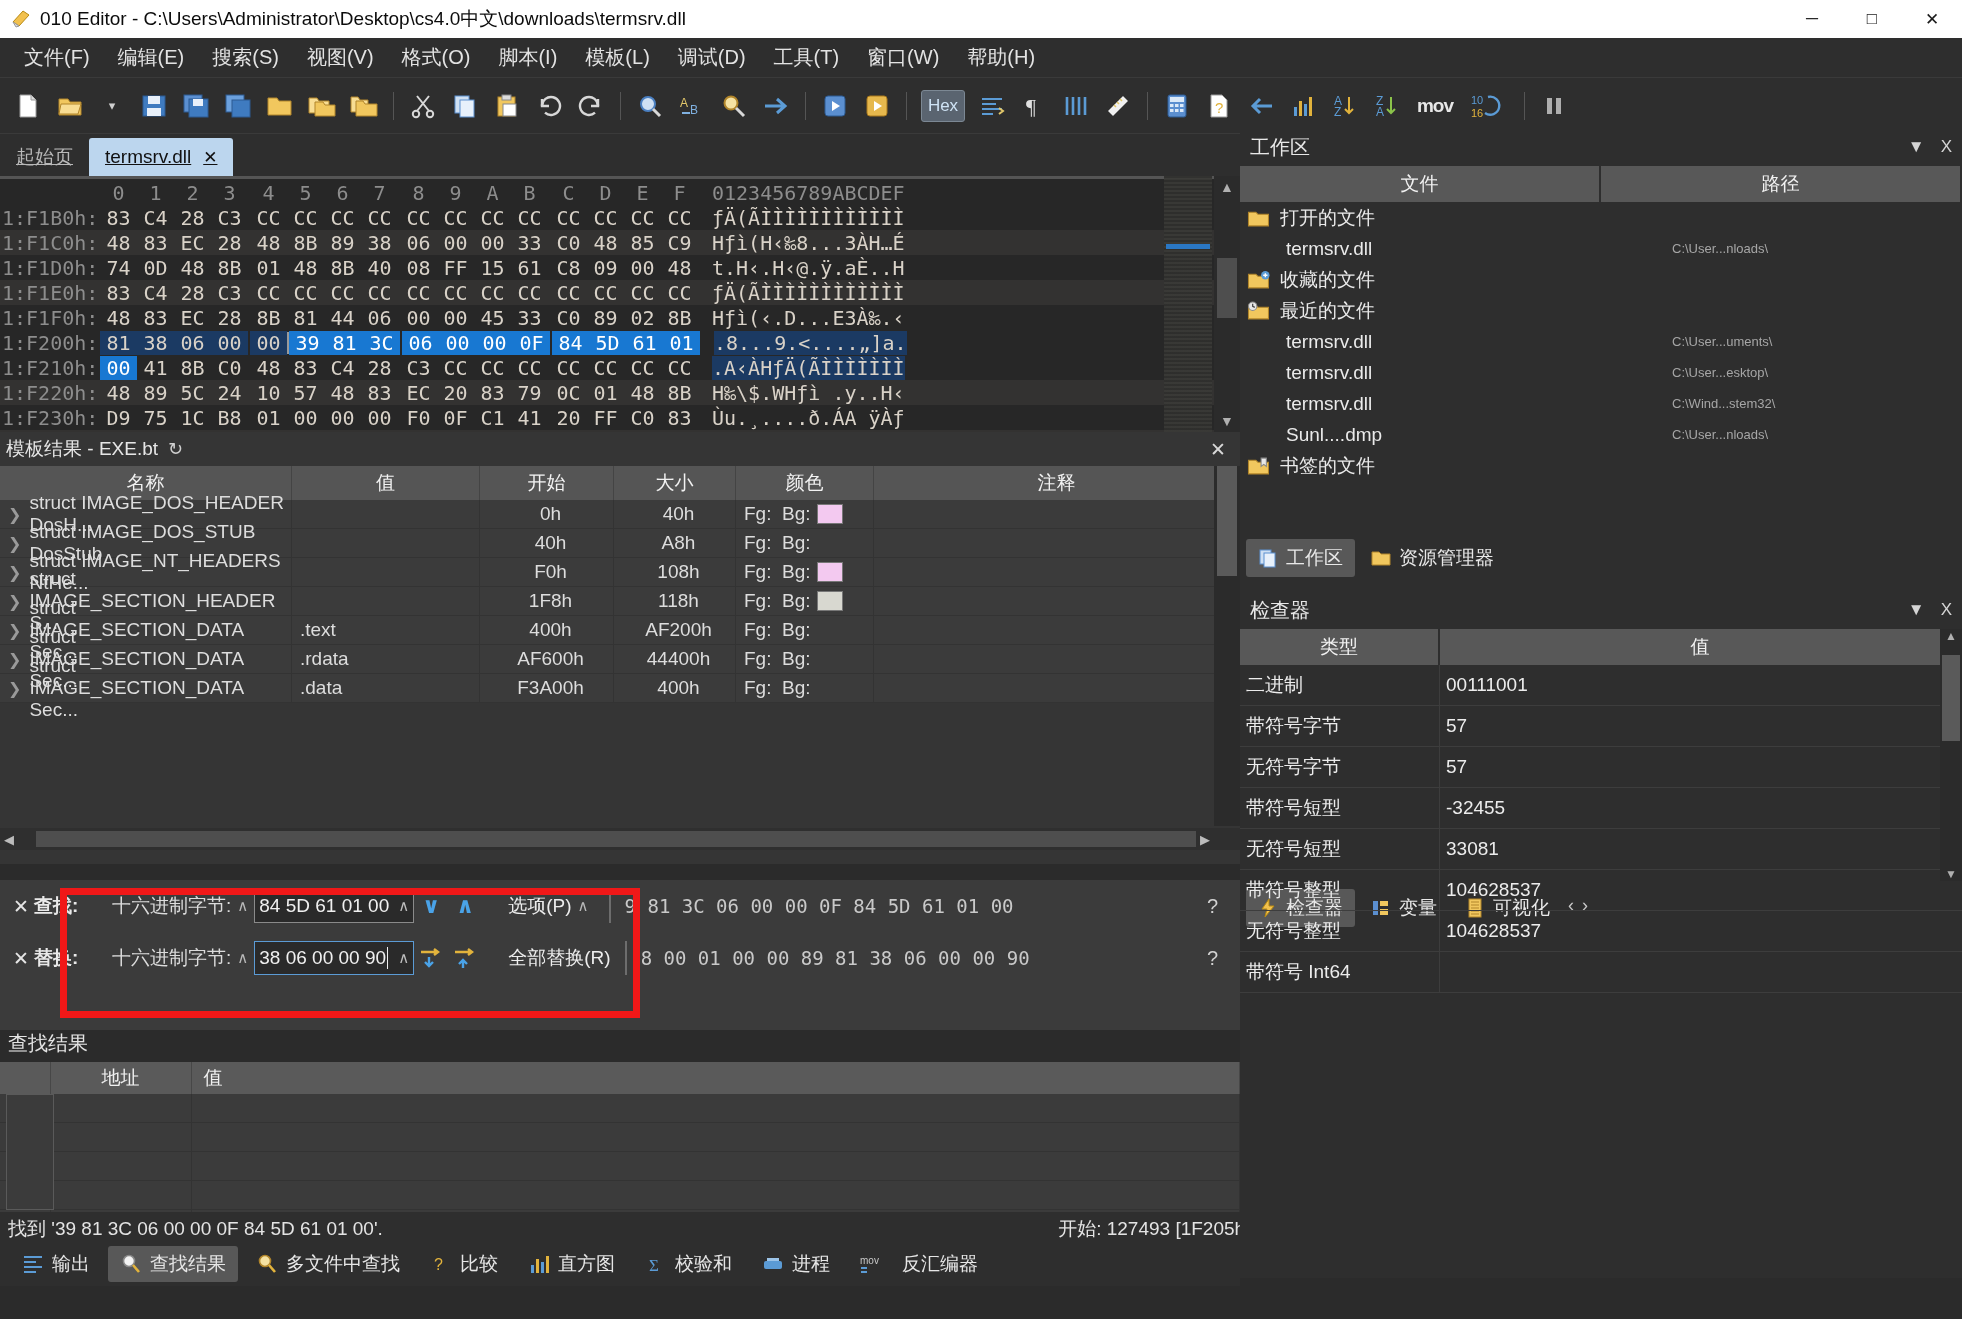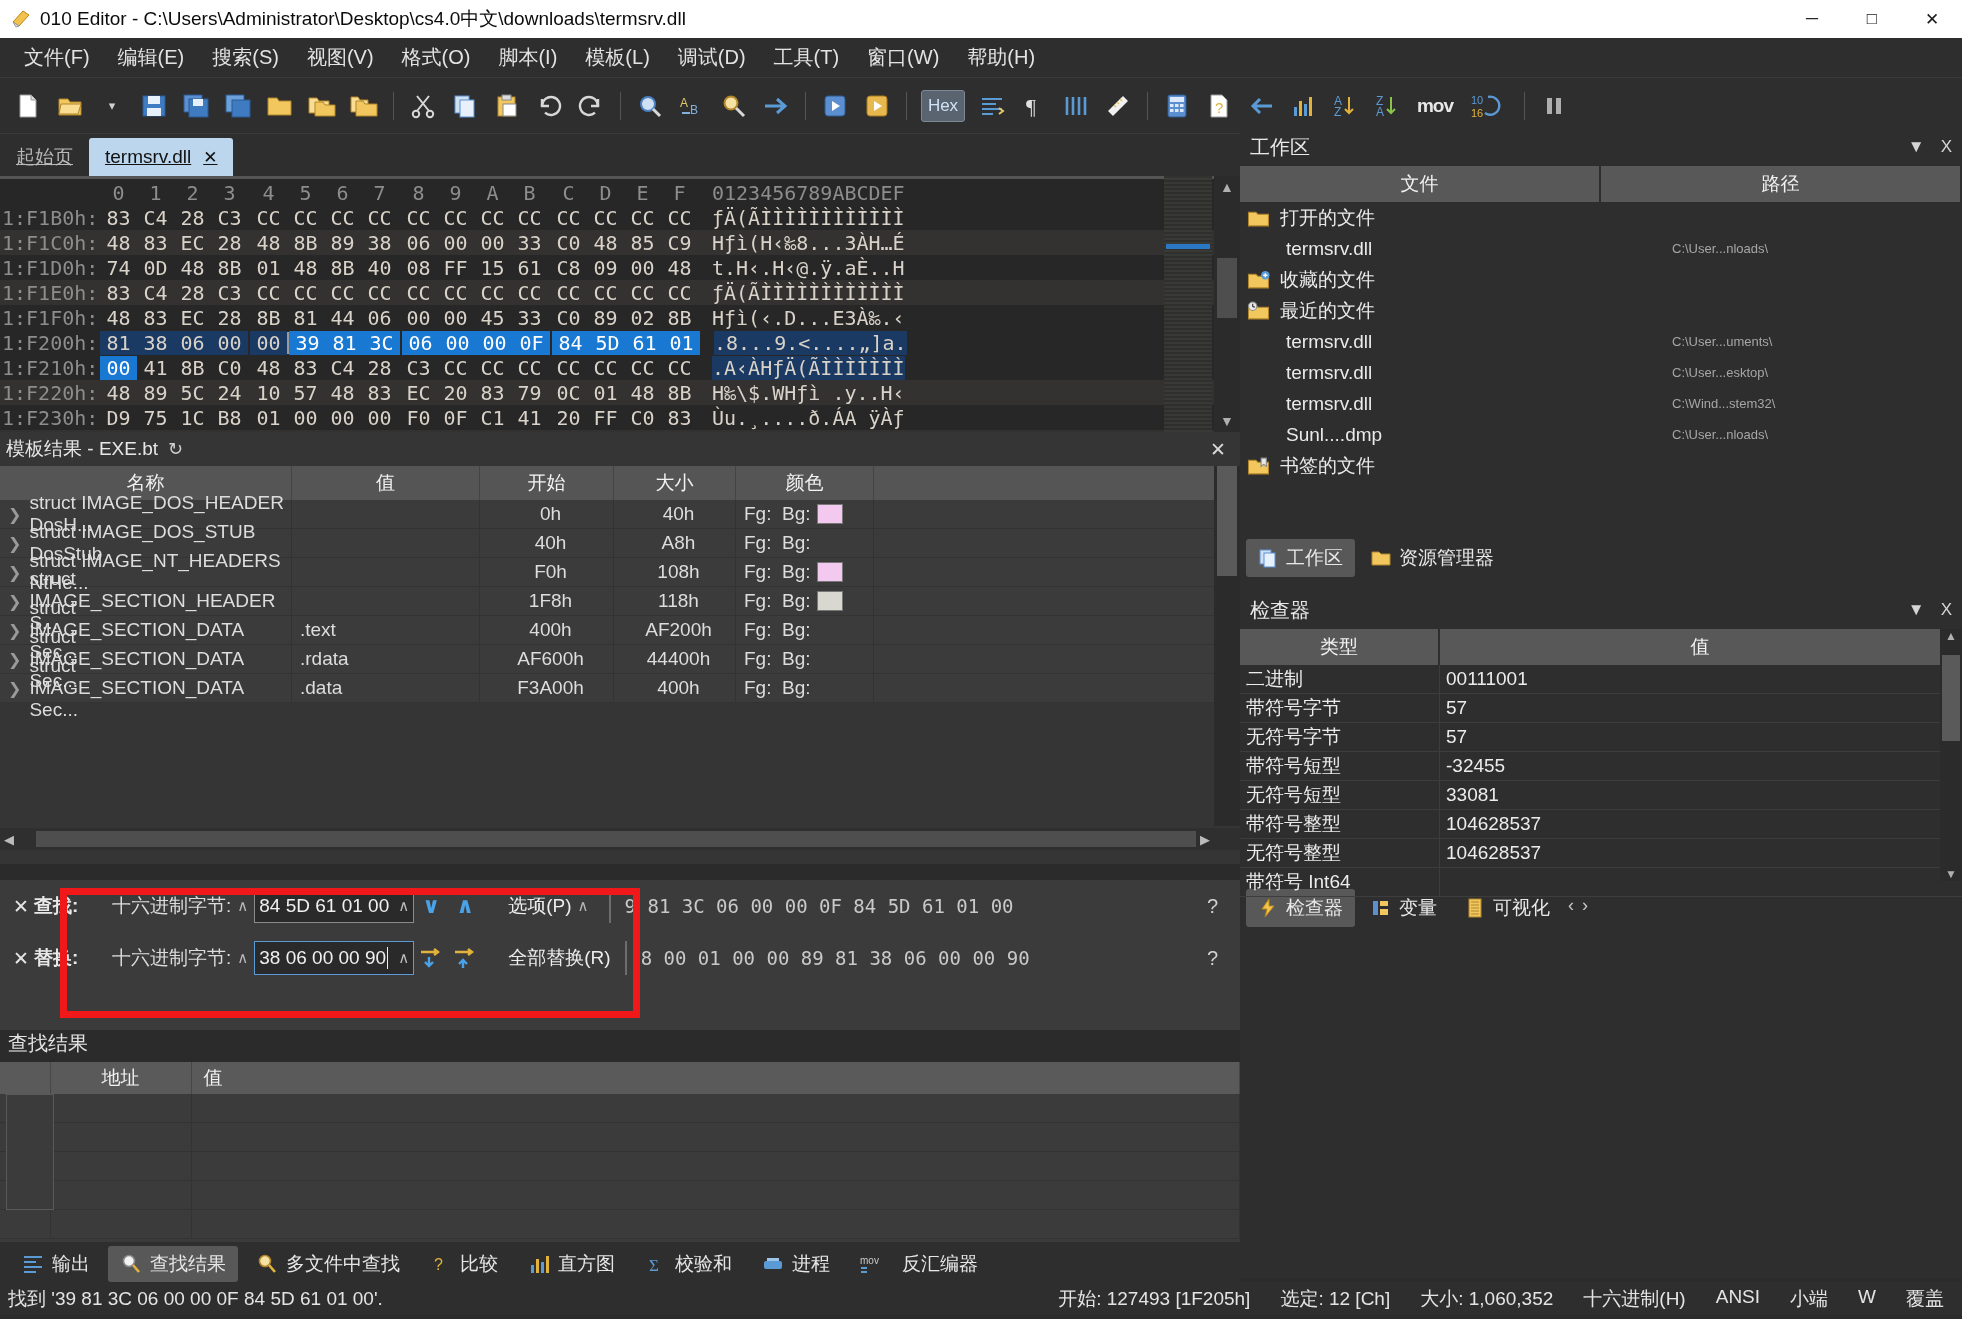--- a/index.html
+++ b/index.html
@@ -129,21 +129,21 @@
   .frrow div{border-right:1px solid #333;}
   .frleftbox{position:absolute;left:6px;top:0;width:48px;height:116px;border:1px solid #5a5a5a;background:#3b3b3b;}
 
   
   .bottabs{position:absolute;left:0;top:1242px;width:1240px;height:44px;background:#2e2e2e;
            display:flex;align-items:center;padding-left:10px;gap:6px;}
   .bt{display:flex;align-items:center;gap:8px;padding:5px 12px;color:#e6e6e6;font-size:19px;border-radius:3px;}
   .bt.active{background:#585858;}
 
   
-  .statusbar{position:absolute;left:0;top:1282px;width:1962px;height:33px;background:#2e2e2e;
+  .statusbar{position:absolute;left:0;top:1212px;width:1962px;height:33px;background:#2e2e2e;
              display:flex;align-items:center;color:#e4e4e4;font-size:19px;padding-left:8px;}
   .st-left{white-space:nowrap;}
   .st-right{margin-left:auto;display:flex;gap:30px;padding-right:18px;white-space:nowrap;}
 
   
   .rightcol{position:absolute;left:1240px;top:128px;width:722px;height:1150px;background:#2e2e2e;}
   .panelhdr{height:38px;display:flex;align-items:center;color:#e8e8e8;font-size:20px;padding:0 10px;}
   .panelhdr .sp{margin-left:auto;display:flex;gap:16px;color:#d5d5d5;font-size:17px;}
   .wsbody{background:#2e2e2e;}
   .wshead{display:flex;height:36px;}
@@ -153,21 +153,21 @@
   .wsrow .pth{width:290px;color:#a6a6a6;font-size:13px;}
   .wsrow.child .nm{padding-left:46px;}
   .folder{width:26px;height:20px;position:relative;display:inline-block;}
   .tabsrow{display:flex;gap:4px;padding-left:6px;margin-top:8px;}
   .ptab{display:flex;align-items:center;gap:8px;padding:6px 12px;color:#e8e8e8;font-size:19px;border-radius:3px;}
   .ptab.active{background:#585858;}
   .insbody{}
   .inshead{display:flex;height:36px;}
   .inshead div{background:#585858;color:#f2f2f2;font-size:19px;display:flex;align-items:center;justify-content:center;border-right:2px solid #2e2e2e;}
   .ins-t{width:200px;} .ins-v{flex:1;}
-  .insrow{display:flex;height:29px;border-bottom:1px solid #3d3d3d;color:#ececec;font-size:19px;}
+  .insrow{display:flex;height:41px;border-bottom:1px solid #3d3d3d;color:#ececec;font-size:19px;}
   .insrow div{display:flex;align-items:center;padding-left:6px;}
   .insrow .t{width:200px;border-right:1px solid #3d3d3d;}
   .insrow .v{flex:1;}
   .insscroll{position:absolute;right:0;top:0;width:22px;height:100%;background:#2b2b2b;}
   .insscroll .thumb{position:absolute;top:26px;left:2px;width:18px;height:86px;background:#5a5a5a;}
 </style>
 </head>
 <body>
 
 <div id="app">
@@ -483,20 +483,21 @@
       <span class="refresh">↻</span>
       <span class="closeX">✕</span>
     </div>
     <div class="tbl">
       <div class="tblhead">
         <div class="c-name">名称</div>
         <div class="c-val">值</div>
         <div class="c-start">开始</div>
         <div class="c-size">大小</div>
         <div class="c-color">颜色</div>
+        <div class="c-cmt">注释</div>
       </div>
       <div id="tmplrows">
           <div class="trow">
             <div class="c-name">
               <span class="chev">❯</span>
               <span>struct IMAGE_DOS_HEADER DosH...</span>
             </div>
             <div class="c-val"></div>
             <div class="c-start">0h</div>
             <div class="c-size">40h</div>

